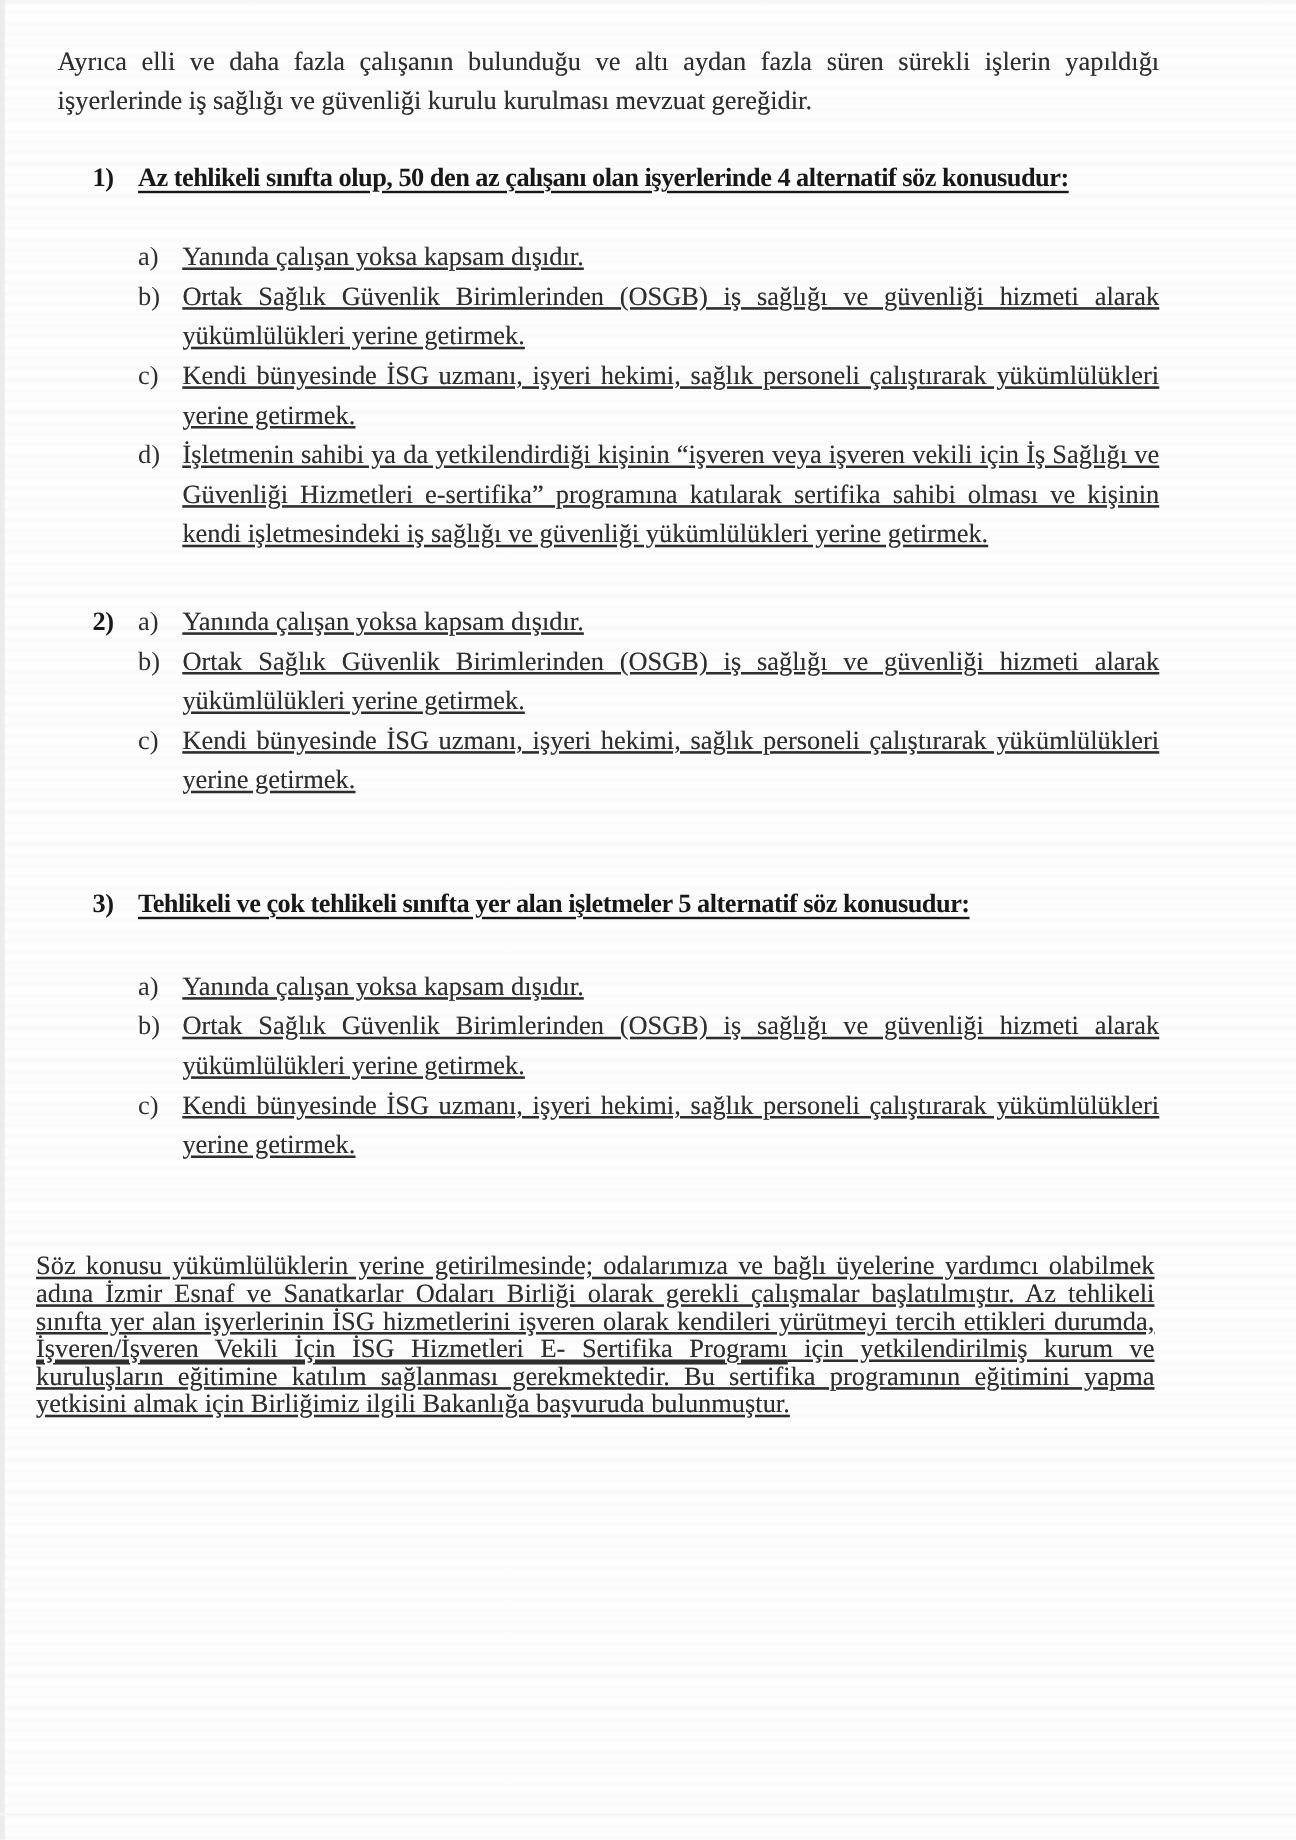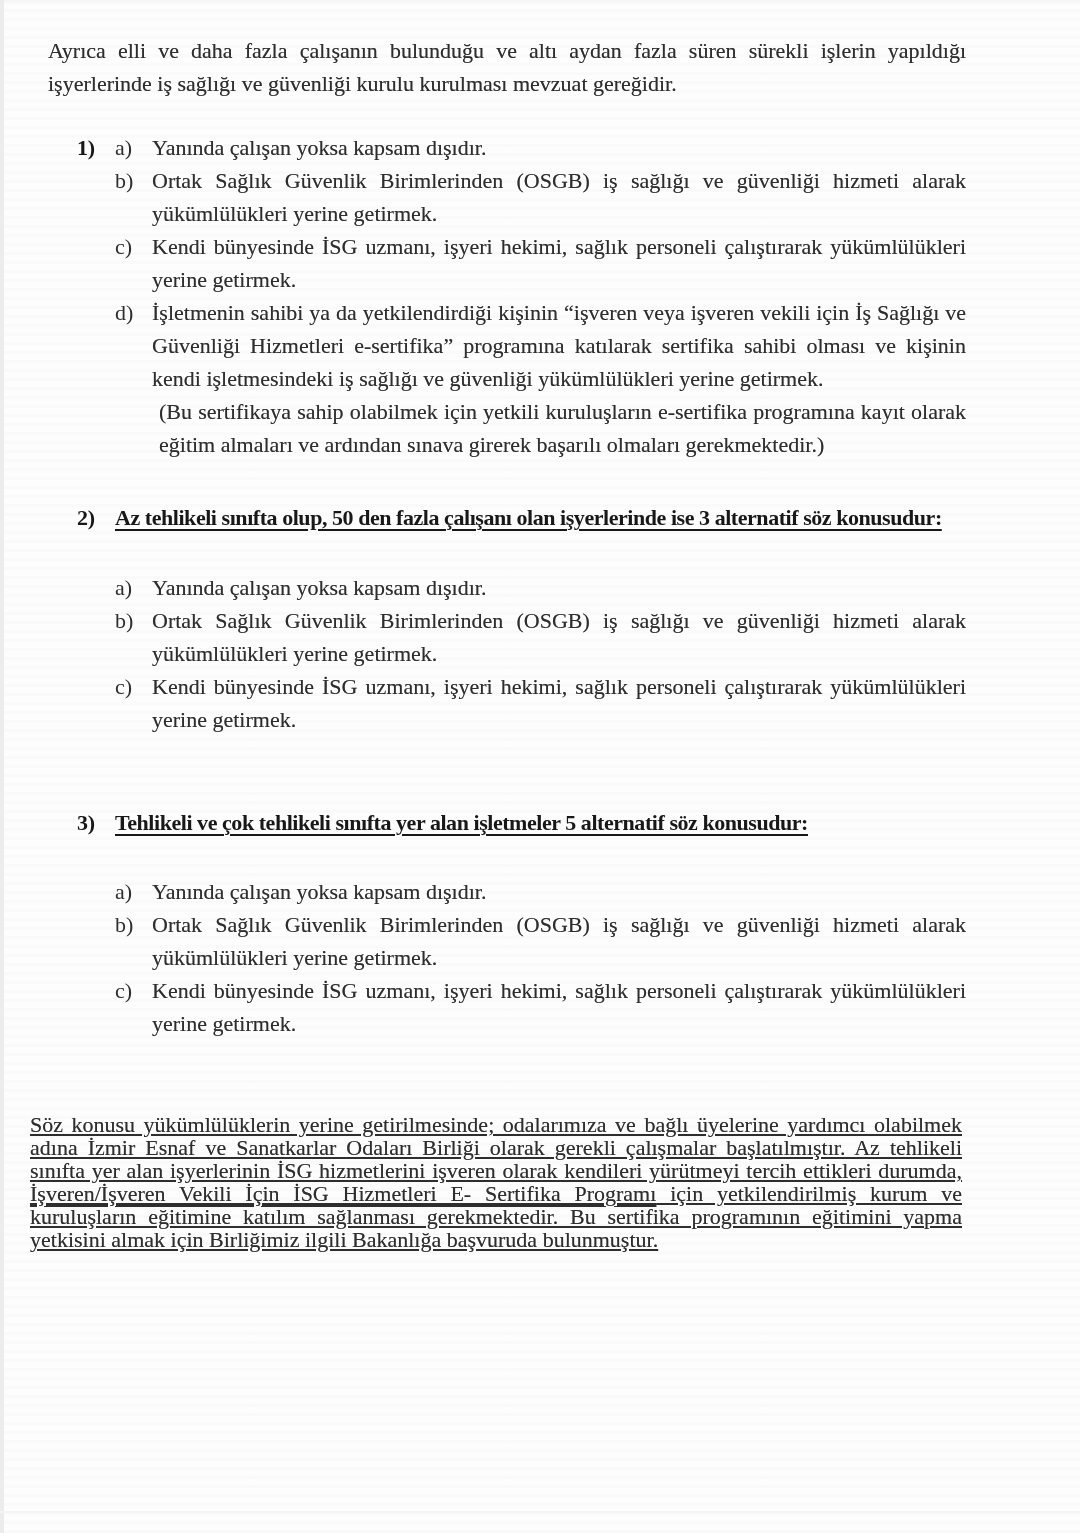--- a/index.html
+++ b/index.html
@@ -82,21 +82,21 @@
   }
   .section-2 .heading { margin-bottom: 37px; }
   .section-3 .heading { margin-bottom: 36px; }
 
   .item { display: flex; }
   .item-letter {
     flex: 0 0 37px;
     font-size: 22px;
     line-height: 33px;
   }
-  .item-text { flex: 1; min-width: 0; text-shadow: 0 0 0.4px rgba(46,46,46,0.5); }
+  .item-text { flex: 1; min-width: 0; text-shadow: 0 0 0.4px rgba(46,46,46,0.5); text-decoration: underline; }
   .item-note {
     padding-left: 7px;
     text-shadow: 0 0 0.4px rgba(46,46,46,0.5);
   }
 
   .closing {
     margin-top: 73px;
     margin-left: -18px;
     margin-right: 4px;
     line-height: 23px;
@@ -116,47 +116,46 @@
 <div class="scan-line-bottom"></div>
 
 <div class="page">
 
   <p class="para-intro">Ayrıca elli ve daha fazla çalışanın bulunduğu ve altı aydan fazla süren sürekli işlerin yapıldığı işyerlerinde iş sağlığı ve güvenliği kurulu kurulması mevzuat gereğidir.</p>
 
 
   <div class="section section-1 section-row">
     <div class="section-number">1)</div>
     <div class="section-body">
+      <div class="heading">Az tehlikeli sınıfta olup, 50 den az çalışanı olan işyerlerinde  4 alternatif söz konusudur:</div>
 
       <div class="item">
         <div class="item-letter">a)</div>
         <div class="item-text">Yanında çalışan yoksa kapsam dışıdır.</div>
       </div>
       <div class="item">
         <div class="item-letter">b)</div>
         <div class="item-text">Ortak Sağlık Güvenlik Birimlerinden (OSGB) iş sağlığı ve güvenliği hizmeti alarak yükümlülükleri yerine getirmek.</div>
       </div>
       <div class="item">
         <div class="item-letter">c)</div>
         <div class="item-text">Kendi bünyesinde İSG uzmanı, işyeri hekimi, sağlık personeli çalıştırarak yükümlülükleri yerine getirmek.</div>
       </div>
       <div class="item">
         <div class="item-letter">d)</div>
         <div class="item-body" style="flex:1;min-width:0;">
           <div class="item-text">İşletmenin sahibi ya da yetkilendirdiği kişinin “işveren veya işveren vekili için İş Sağlığı ve Güvenliği Hizmetleri e-sertifika” programına katılarak sertifika sahibi olması ve kişinin kendi işletmesindeki iş sağlığı ve güvenliği yükümlülükleri yerine getirmek.</div>
-          <div class="item-note">(Bu sertifikaya sahip olabilmek için yetkili kuruluşların e-sertifika programına kayıt olarak eğitim almaları ve ardından sınava girerek başarılı olmaları gerekmektedir.)</div>
         </div>
       </div>
     </div>
   </div>
 
   <div class="section section-2 section-row">
     <div class="section-number">2)</div>
     <div class="section-body">
-      <div class="heading">Az tehlikeli sınıfta olup, 50 den fazla çalışanı olan işyerlerinde ise 3 alternatif söz konusudur:</div>
 
       <div class="item">
         <div class="item-letter">a)</div>
         <div class="item-text">Yanında çalışan yoksa kapsam dışıdır.</div>
       </div>
       <div class="item">
         <div class="item-letter">b)</div>
         <div class="item-text">Ortak Sağlık Güvenlik Birimlerinden (OSGB) iş sağlığı ve güvenliği hizmeti alarak yükümlülükleri yerine getirmek.</div>
       </div>
       <div class="item">

